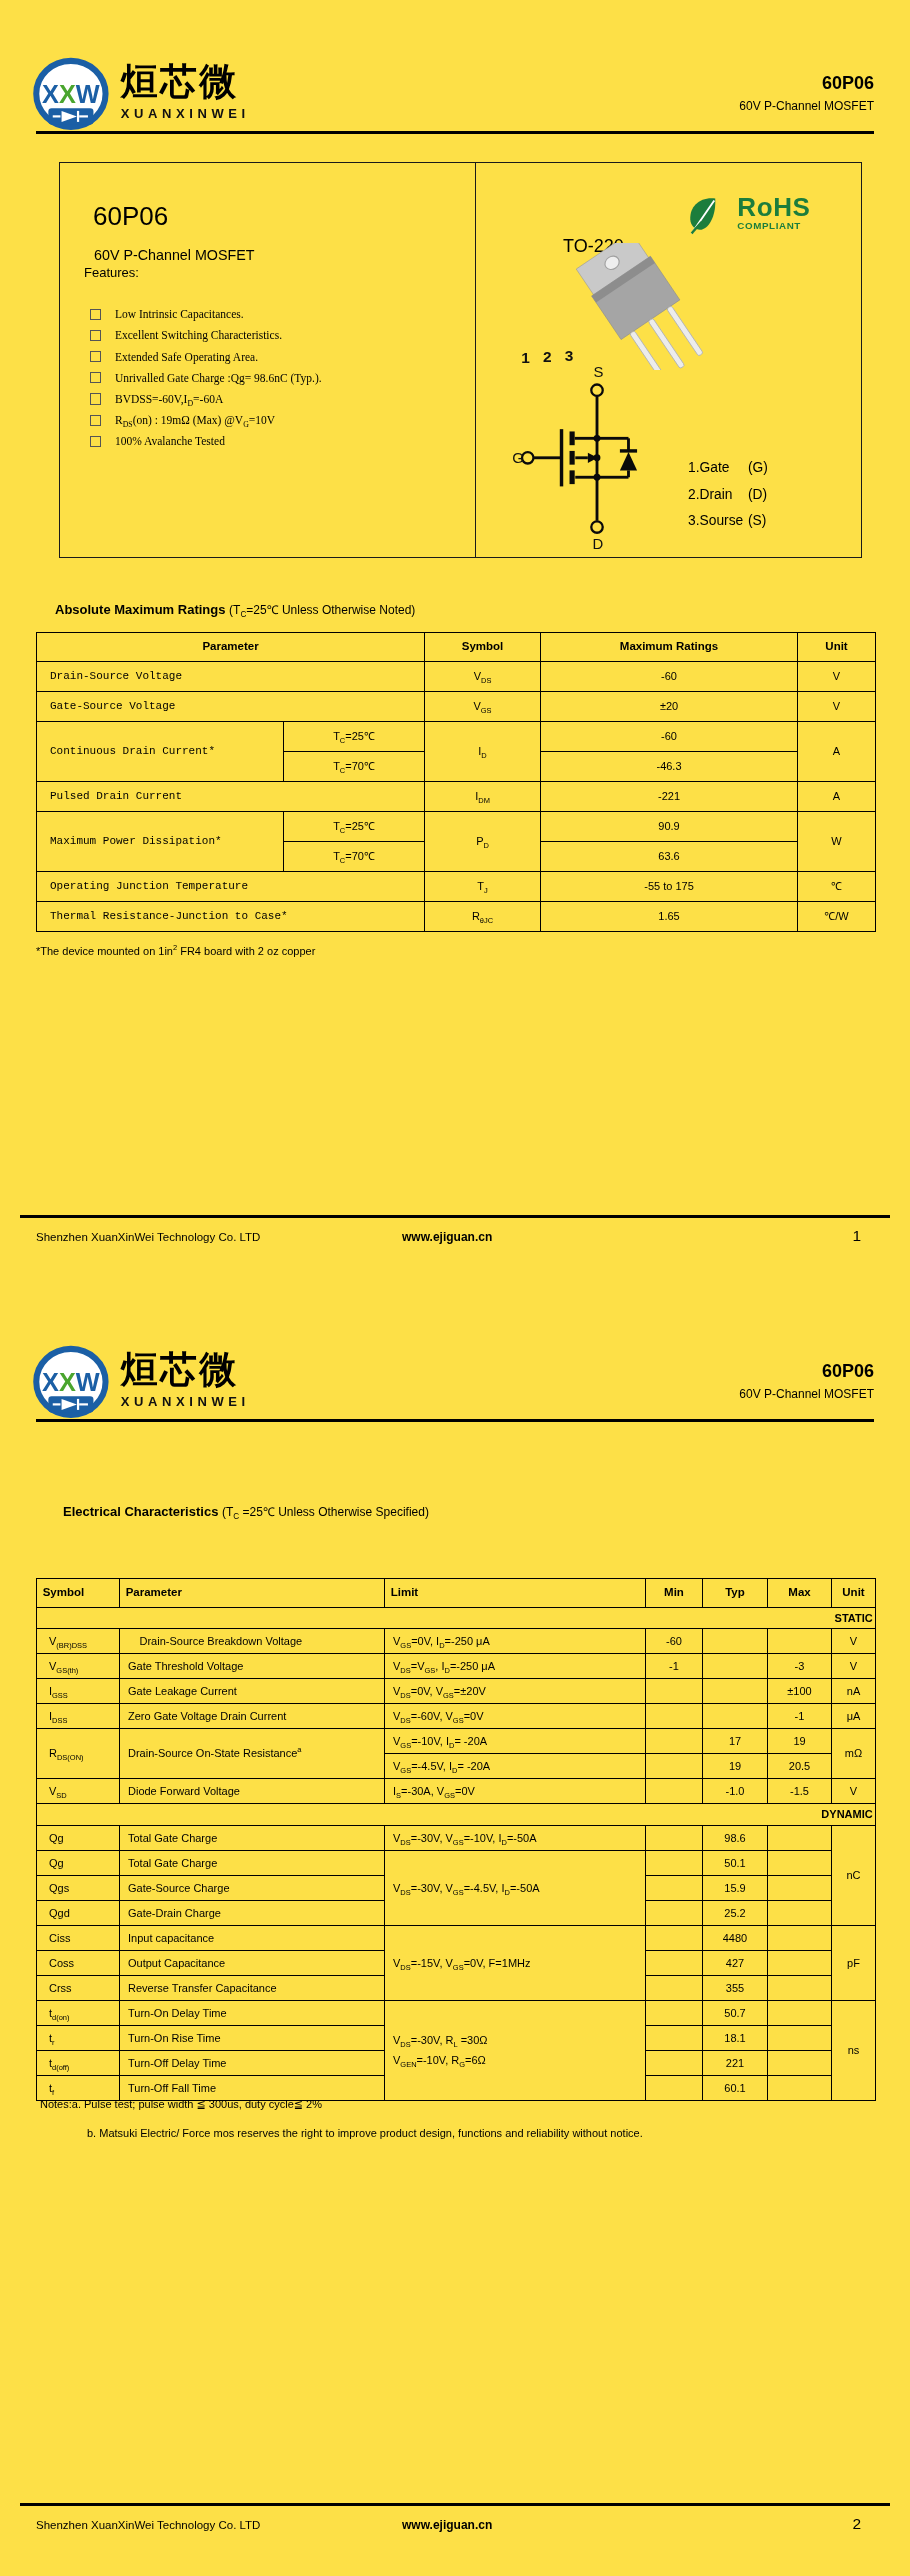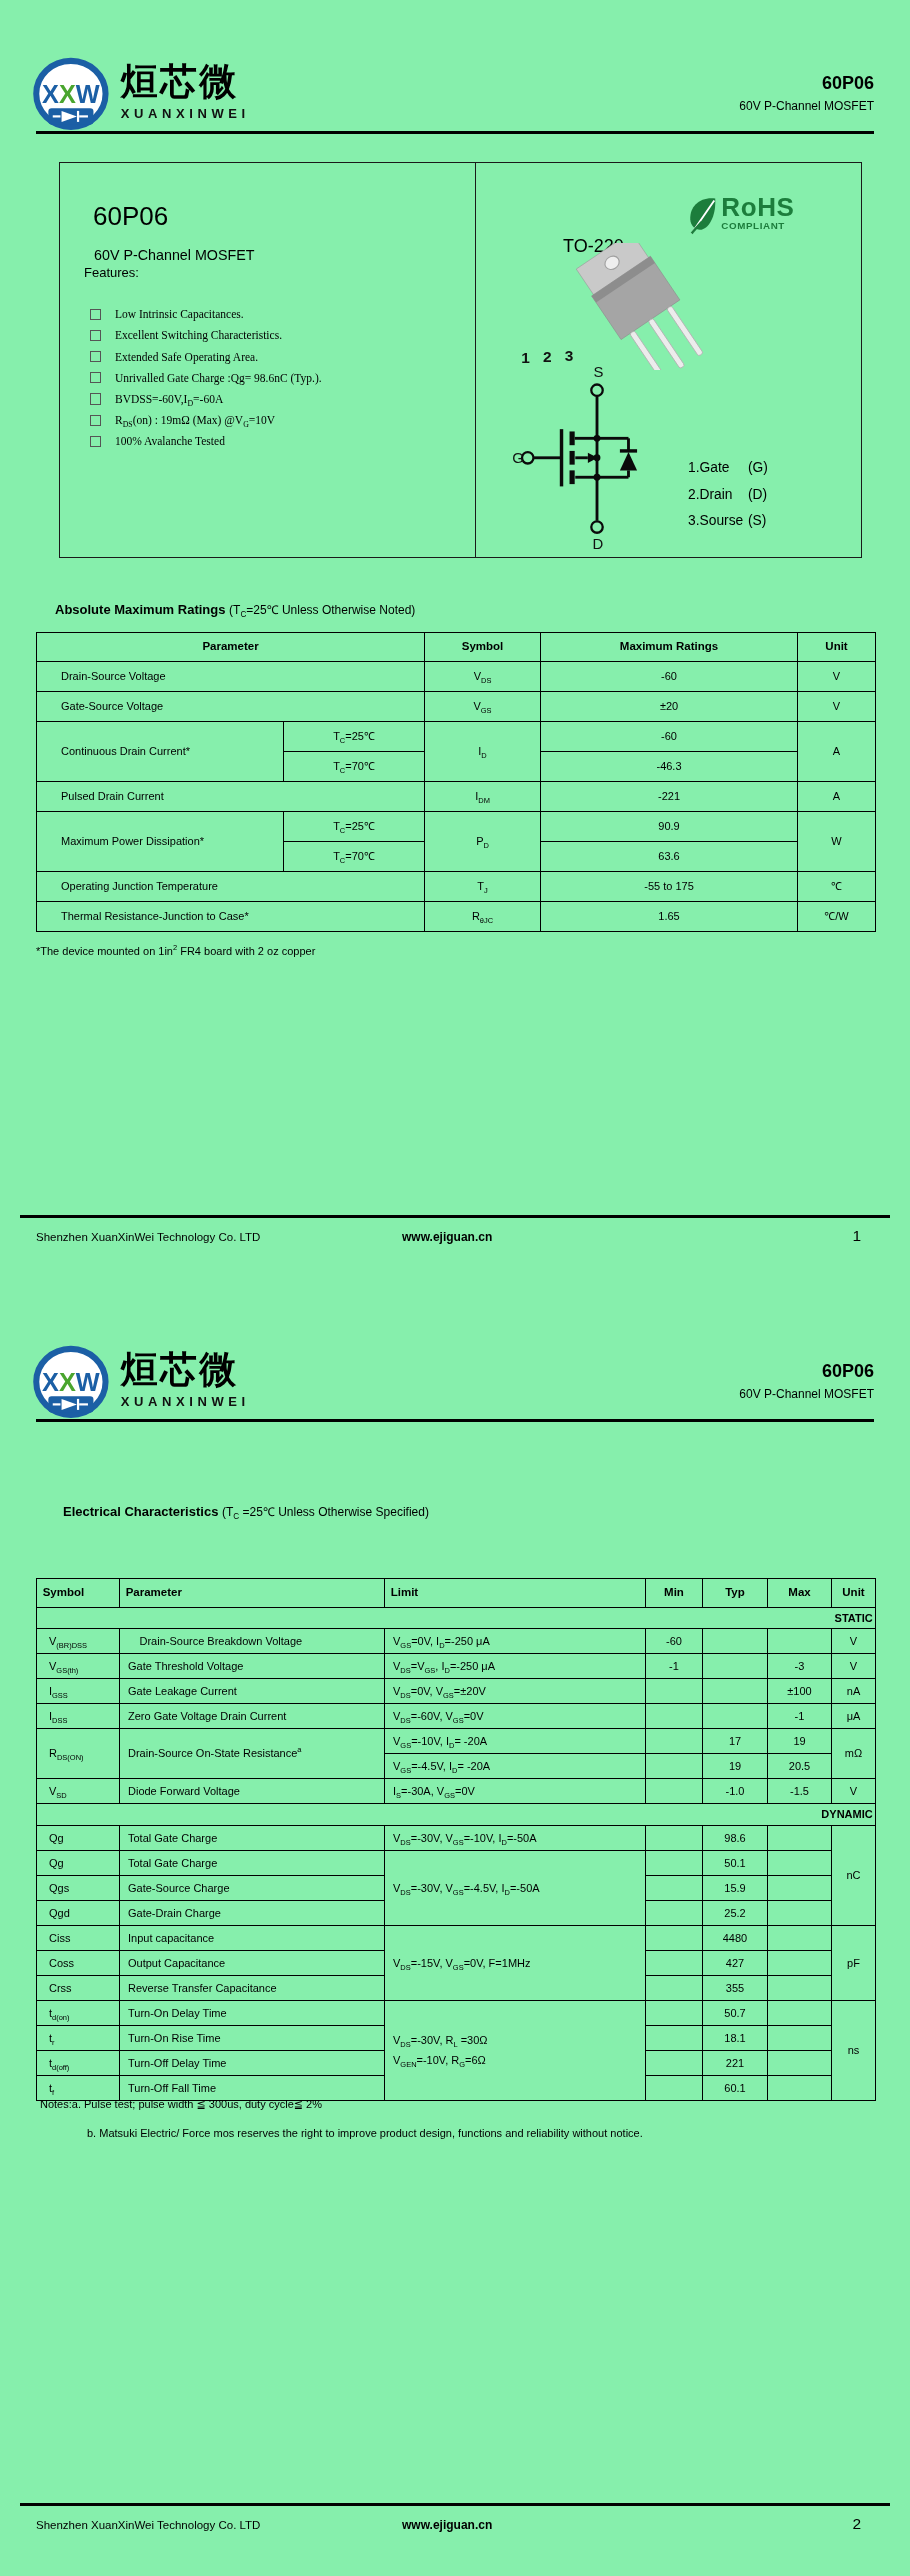--- a/index.html
+++ b/index.html
@@ -1,18 +1,18 @@
 <!DOCTYPE html>
 <html style="font-size:9.2px"><head>
 <meta charset="utf-8">
 <style>
   html,body{margin:0;padding:0;background:#ffffff;}
   .canvas{position:relative;width:910px;height:2576px;background:#fff;
           font-family:"Liberation Sans",sans-serif;color:#000;overflow:hidden;}
-  .page{position:absolute;left:0;width:910px;height:1288px;background:#86efac;}
+  .page{position:absolute;left:0;width:910px;height:1288px;background:#fde047;}
   #p1{top:0;} #p2{top:1288px;}
 
   
   .hdr-logo{position:absolute;left:29px;top:57px;display:flex;align-items:flex-start;}
   .brand-text{margin-left:5.7px;}
   .brand-cn{font-size:37px;font-weight:bold;line-height:49px;letter-spacing:2.3px;
             font-family:"DejaVu Sans","Liberation Sans",sans-serif;}
   .brand-en{font-size:13px;letter-spacing:4.6px;margin-top:0;font-weight:bold;color:#111;}
   .hdr-right{position:absolute;right:36px;top:73px;text-align:right;}
   .hdr-part{font-size:18px;font-weight:bold;}
@@ -24,21 +24,21 @@
         border:1.1px solid #1a1a1a;box-sizing:border-box;display:flex;}
   .pbox-left{width:416px;border-right:1.1px solid #1a1a1a;box-sizing:border-box;position:relative;flex:0 0 auto;}
   .pbox-right{flex:1;position:relative;}
   .pl-part{position:absolute;left:33px;top:38px;font-size:26px;}
   .pl-sub{position:absolute;left:34px;top:84px;font-size:14.3px;}
   .pl-feat-title{position:absolute;left:24px;top:102px;font-size:13px;}
   .feat-list{position:absolute;left:30px;top:145px;font-family:Liberation Serif, serif;}
   .feat-item{display:flex;align-items:center;height:12.6px;margin-bottom:8.6px;font-size:11.5px;white-space:nowrap;}
   .feat-box{width:9.2px;height:9.2px;border:1.1px solid #555;margin-right:13.8px;flex:0 0 auto;}
   .to220{position:absolute;left:87px;top:73px;font-size:18px;}
-  .rohs{position:absolute;left:210px;top:32px;display:flex;align-items:flex-start;}
+  .rohs{position:absolute;left:210px;top:32px;display:flex;align-items:flex-start;gap:16px;}
   .rohs-text{margin-left:2.3px;}
   .rohs-line1{font-size:26px;font-weight:900;color:#1c7d3c;line-height:24px;letter-spacing:0.6px;}
   .rohs-line2{font-size:9.8px;font-weight:bold;color:#1c7d3c;letter-spacing:0.6px;margin-top:1.1px;}
   .pkg-svg{position:absolute;left:29px;top:80px;}
   .sym-svg{position:absolute;left:34px;top:202px;}
   .pin-legend{position:absolute;left:212px;top:297px;font-size:13.8px;}
   .pin-row{display:flex;margin-bottom:11.5px;}
   .pin-name{width:60px;}
 
   
@@ -47,21 +47,21 @@
   .sec-cond{font-weight:normal;font-size:12px;}
 
   
   table.ds{border-collapse:collapse;table-layout:fixed;position:absolute;left:36px;
            font-size:11px;color:#000;}
   table.ds td, table.ds th{border:1.1px solid #000;vertical-align:middle;padding:0 2.3px;
            overflow:hidden;line-height:1.15;}
   table.ds{border:1.7px solid #000;}
   table.ds th{font-size:11.5px;border-bottom:1.7px solid #000;height:27.5px;}
   .amr td{height:29px;text-align:center;}
-  .amr td.p{text-align:left;padding-left:24px;}
+  .amr td.p{text-align:left;padding-left:13px;font-family:Liberation Mono, monospace;}
   .ec td{height:24px;text-align:center;}
   .ec td.p{text-align:left;padding-left:8px;}
   .ec td.s{text-align:left;padding-left:12px;}
   .ec th.la{text-align:left;padding-left:5.7px;}
   .ec td.sect{text-align:right;font-weight:bold;padding-left:4.6px;height:20.7px;}
   sub{font-size:68%;line-height:0;} sup{font-size:68%;line-height:0;}
 
   .note-line{position:absolute;font-size:11px;white-space:nowrap;}
 
   

